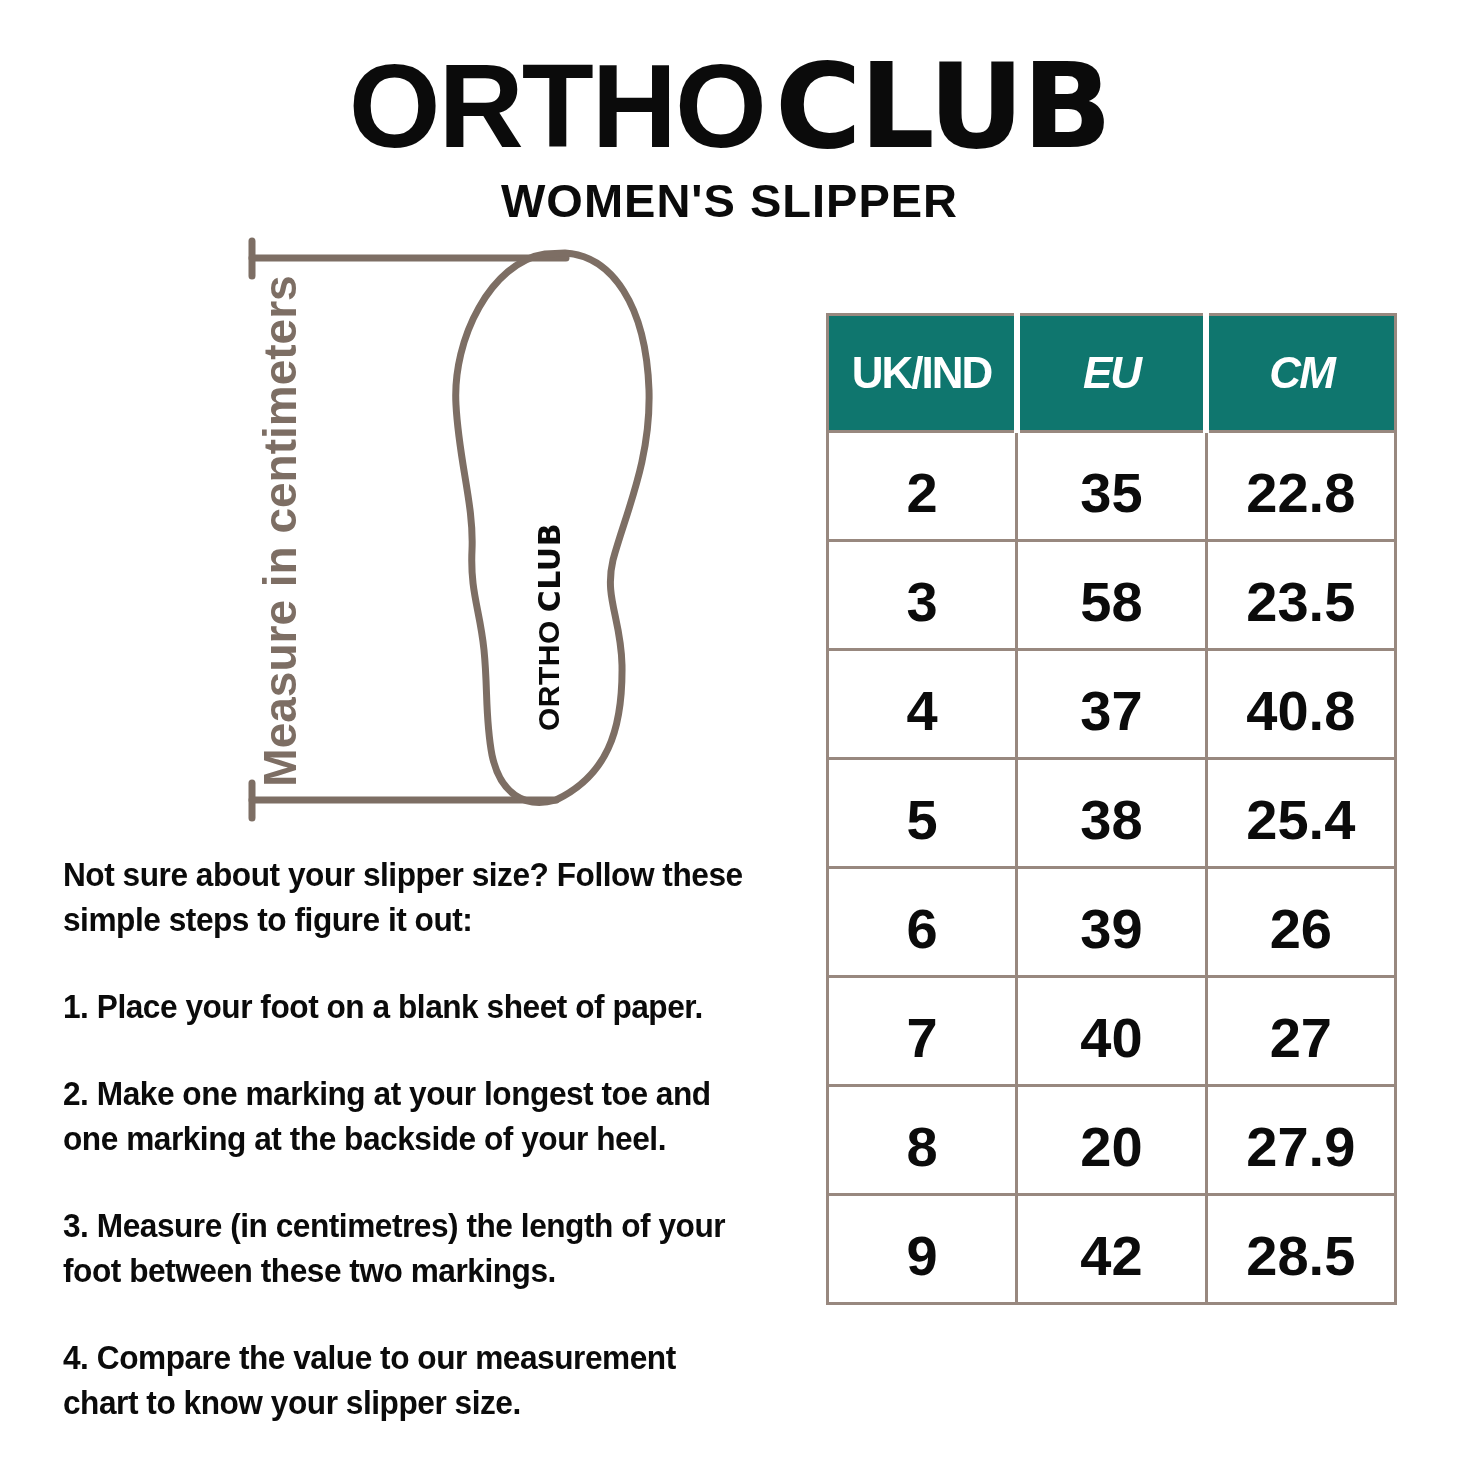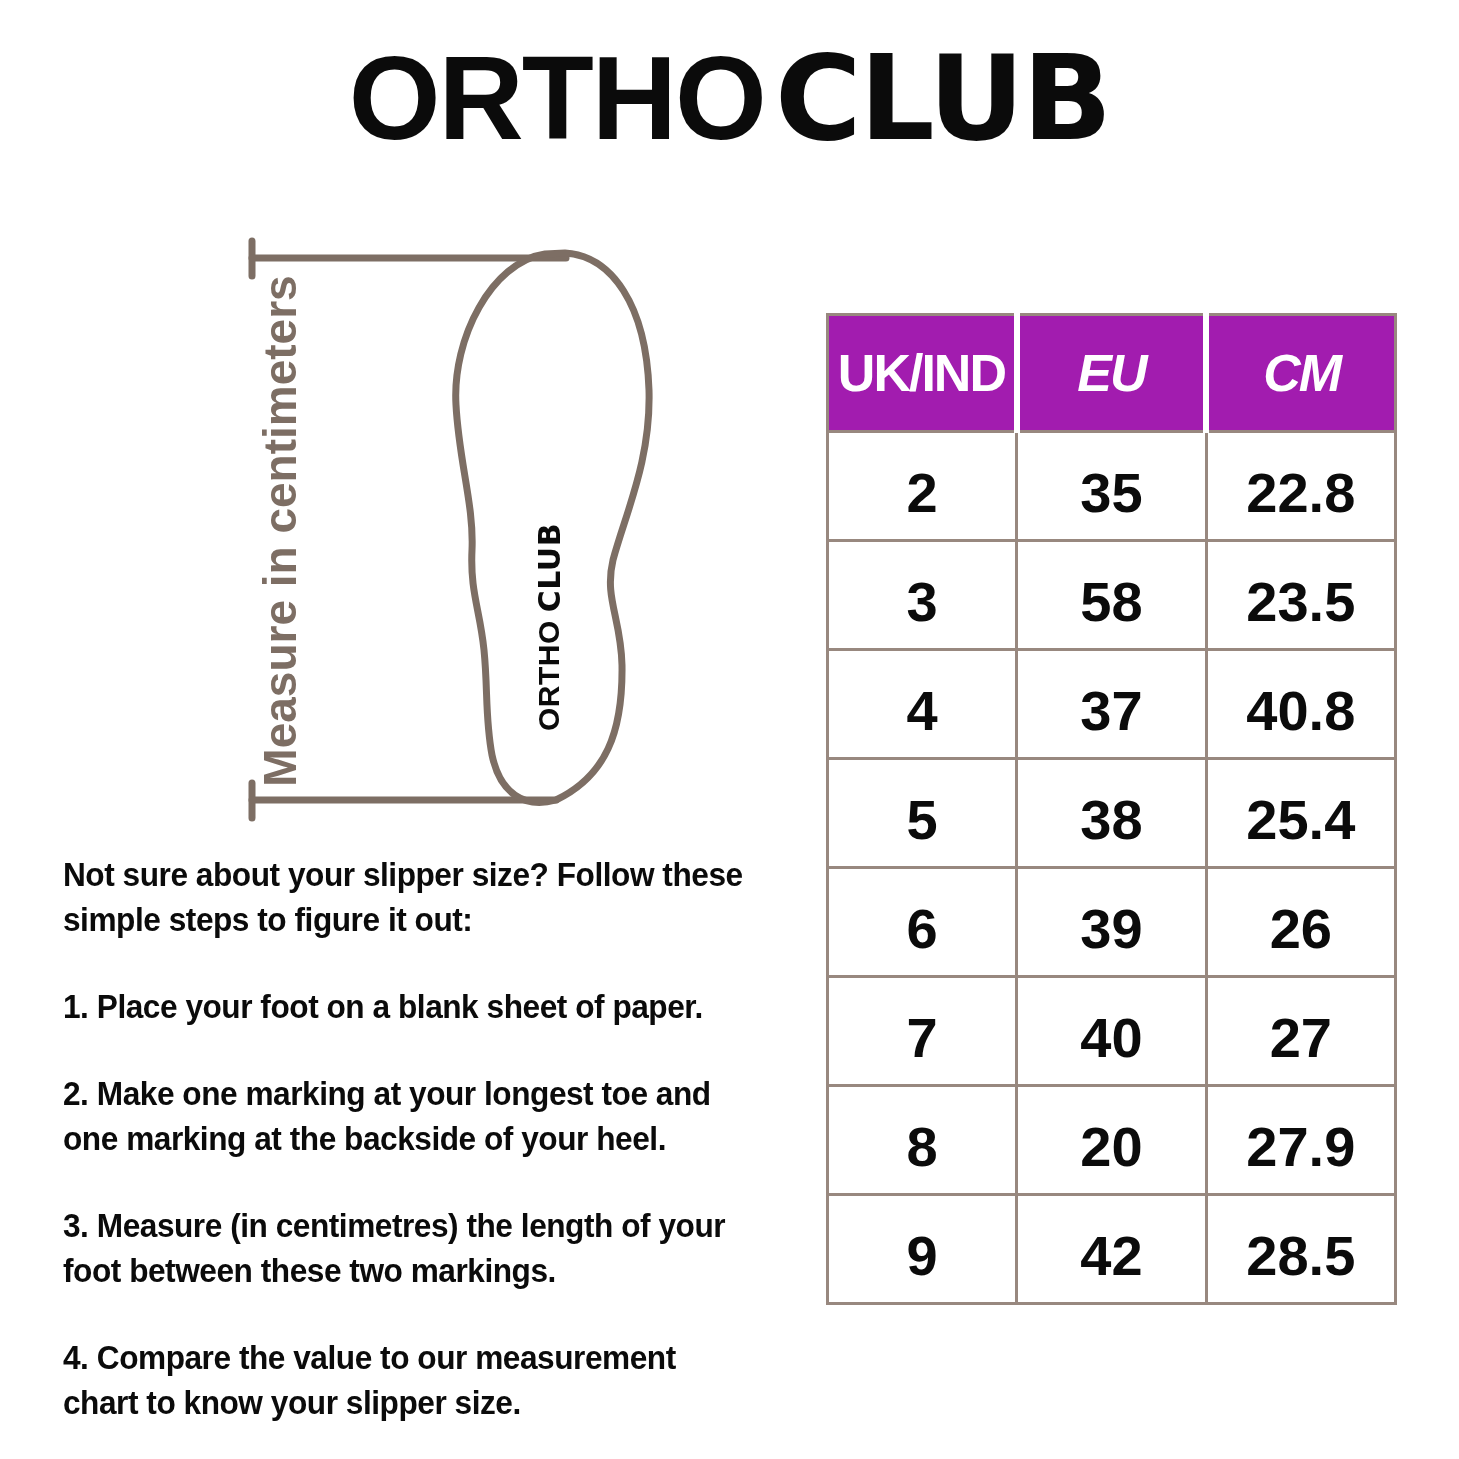--- a/index.html
+++ b/index.html
@@ -11,21 +11,21 @@
     font-family:"Liberation Sans", sans-serif;
     color:#111111;
   }
 
   
   .title-block{
     position:absolute;top:38px;left:0;right:0;
     text-align:center;
   }
   .brand-line{
-    margin:0;
+    margin:8px;
     font-size:118px;line-height:120px;
     letter-spacing:-2px;
     color:#0b0b0b;
     white-space:nowrap;
   }
   .brand-primary{
     font-family:"Liberation Sans", sans-serif;
     font-weight:700;
   }
   .brand-secondary{
@@ -83,24 +83,24 @@
   }
 
   
   .size-table{
     position:absolute;left:826px;top:313px;
     width:571px;
     border-collapse:collapse;
     table-layout:fixed;
   }
   .size-table th{
-    background:#a21caf;
+    background:#0f766e;
     color:#ffffff;
     height:112px;
-    font-size:52px;
+    font-size:44px;
     font-weight:700;
     letter-spacing:-2px;
     text-align:center;
     vertical-align:middle;
     border:0;
     border-bottom:3px solid #98887f;
   }
   .size-table th + th{
     border-left:6px solid #ffffff;
     font-style:italic;
@@ -118,20 +118,21 @@
   }
   .size-table{border:3px solid #98887f;}
 </style>
 </head>
 <body>
 
 <div class="page">
 
   <div class="title-block">
     <h1 class="brand-line"><span class="brand-primary">ORTHO</span><span class="brand-secondary">CLUB</span></h1>
+    <h2 class="subtitle">WOMEN'S SLIPPER</h2>
   </div>
 
   <div class="diagram">
     <svg viewBox="215 225 500 615" xmlns="http://www.w3.org/2000/svg">
 
       <g stroke="#7d6e64" stroke-width="7" stroke-linecap="round" fill="none">
         <line x1="252" y1="241" x2="252" y2="276"></line>
         <line x1="252" y1="258" x2="566" y2="258"></line>
       </g>
 

